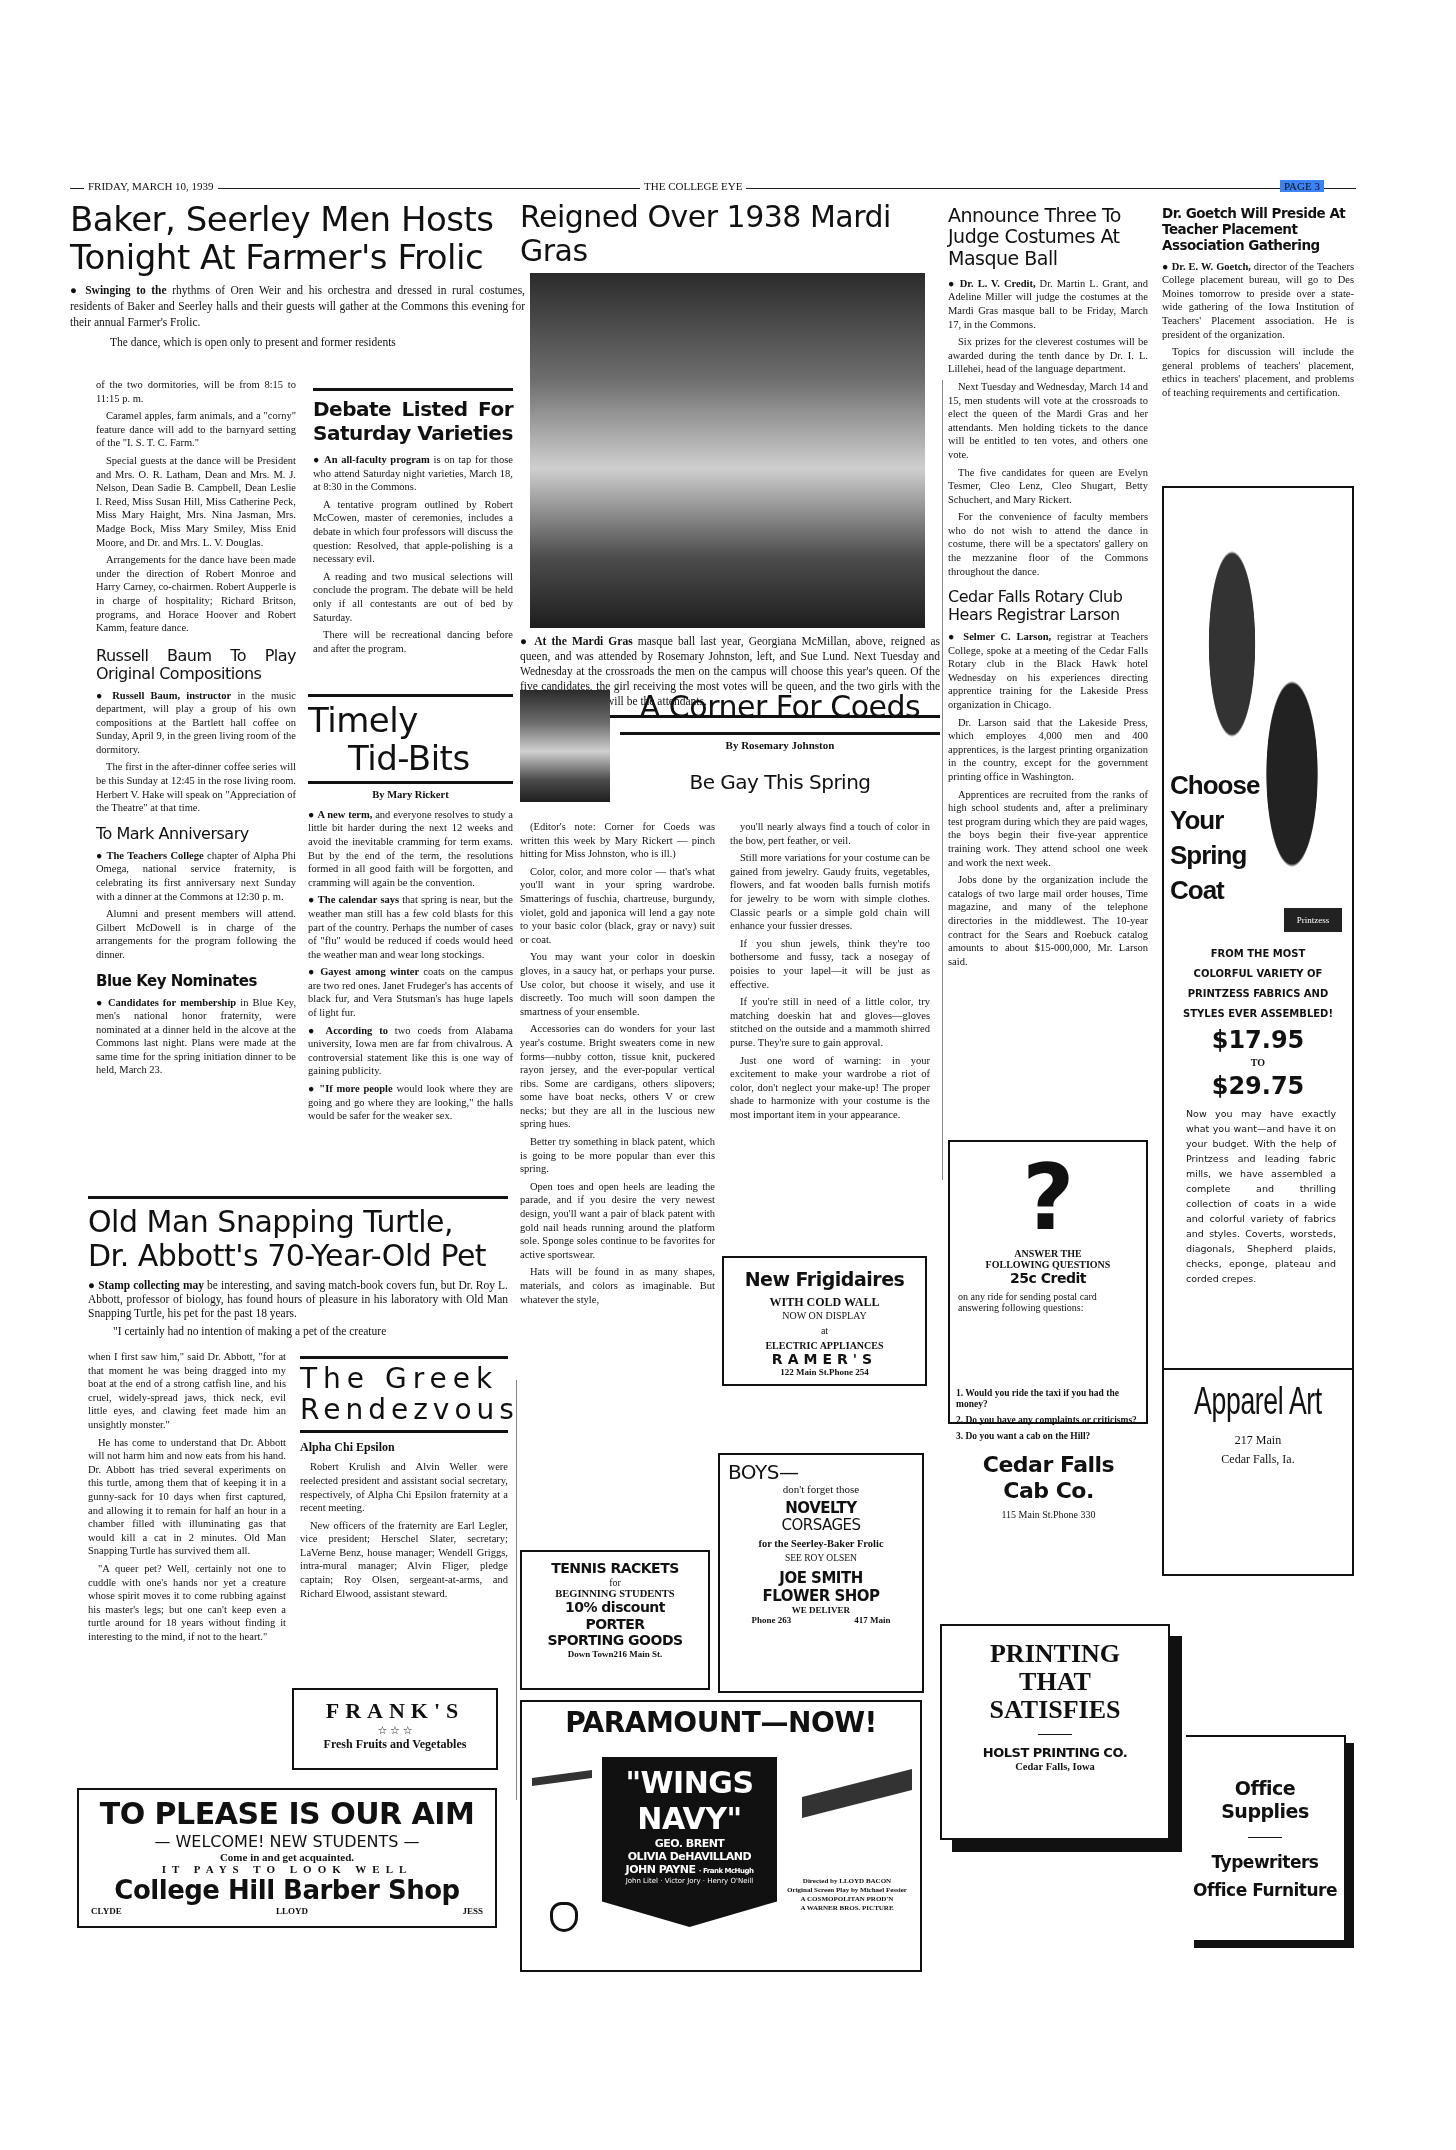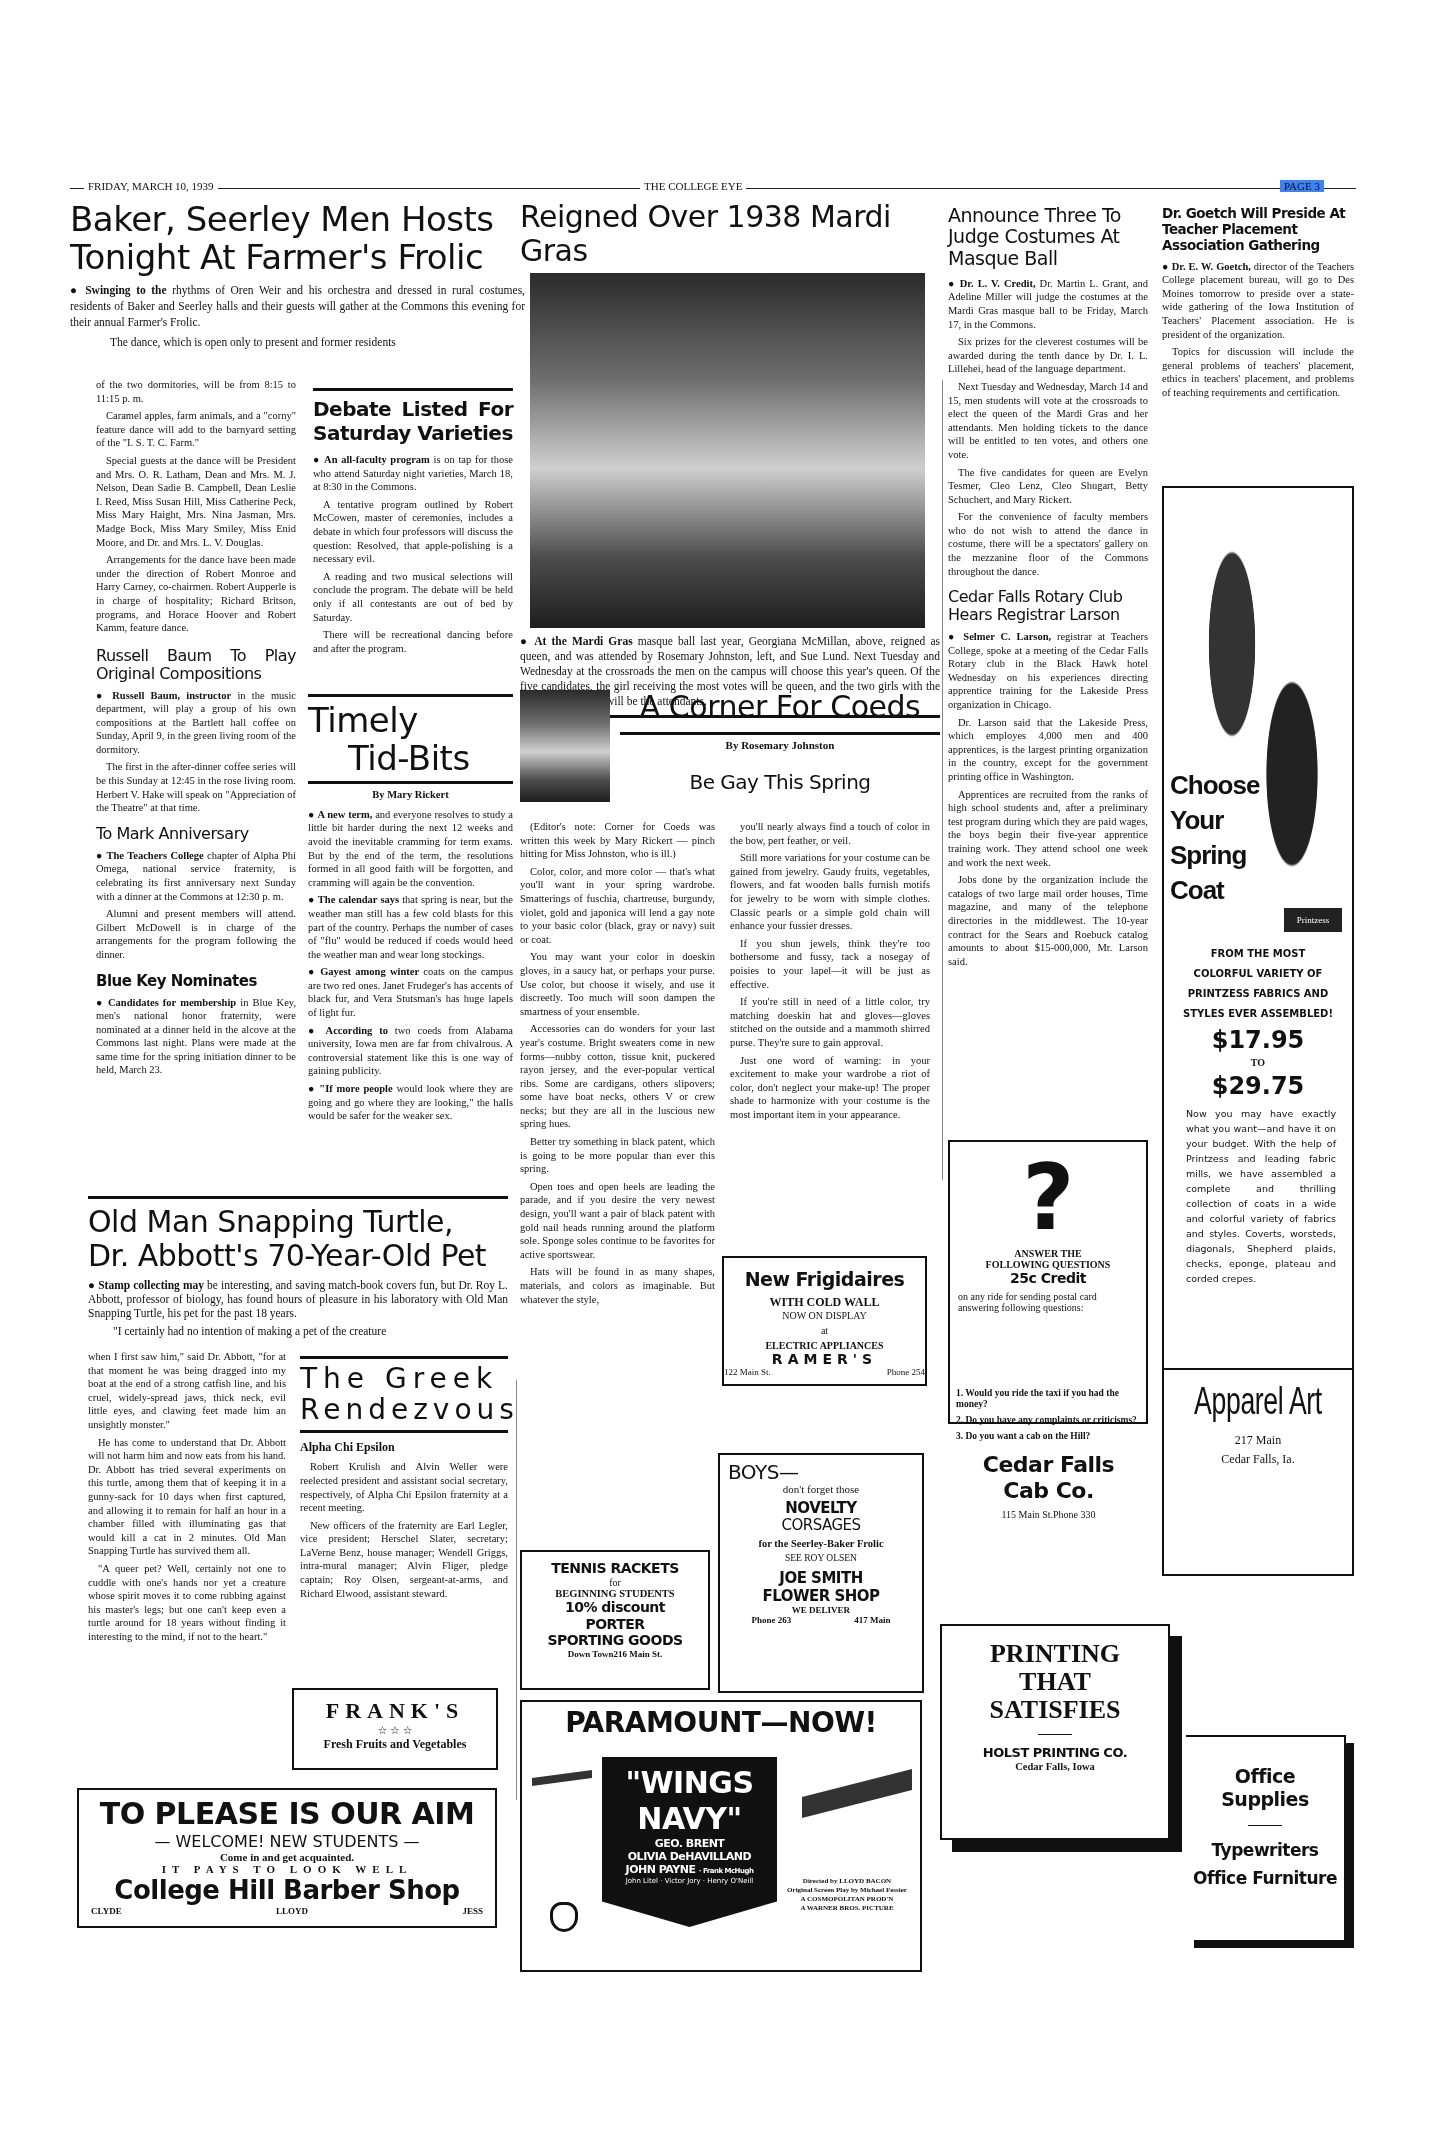--- a/index.html
+++ b/index.html
@@ -205,21 +205,21 @@
   </div>
 </div>
 
 <div class="abs box center serif" style="left:722px;top:1256px;width:205px;height:130px;padding-top:10px">
   <div class="h-bold" style="font-size:19px">New Frigidaires</div>
   <div style="font-size:12px;font-weight:bold;margin-top:4px">WITH COLD WALL</div>
   <div style="font-size:10px">NOW ON DISPLAY</div>
   <div style="font-size:10px;margin-top:4px">at</div>
   <div style="font-size:10px;font-weight:bold;margin-top:4px">ELECTRIC APPLIANCES</div>
   <div class="sans" style="font-size:14px;font-weight:bold;letter-spacing:5px">RAMER'S</div>
-  <div style="display:flex;justify-content:space-between;font-size:9px;font-weight:normal">
+  <div style="display:flex;justify-content:center;font-size:9px;font-weight:bold">
     <span>122 Main St.</span>
     <span>Phone 254</span>
   </div>
 </div>
 
 <div class="abs box center" style="left:520px;top:1550px;width:190px;height:140px;padding-top:8px">
   <div class="h-bold" style="font-size:14px">TENNIS RACKETS</div>
   <div class="serif" style="font-size:10px">for</div>
   <div class="serif" style="font-size:10.5px;font-weight:bold">BEGINNING STUDENTS</div>
   <div class="h-bold" style="font-size:14px">10% discount</div>
@@ -289,21 +289,21 @@
 
 <div class="abs box center" style="left:940px;top:1624px;width:230px;height:216px;box-shadow:12px 12px 0 #111;padding-top:14px">
   <div class="serif" style="font-size:26px;font-weight:bold;line-height:28px">PRINTING</div>
   <div class="serif" style="font-size:26px;font-weight:bold;line-height:28px">THAT</div>
   <div class="serif" style="font-size:26px;font-weight:bold;line-height:28px">SATISFIES</div>
   <div style="width:34px;margin:10px auto;border-top:1px solid #111"></div>
   <div class="h-bold" style="font-size:13px">HOLST PRINTING CO.</div>
   <div class="serif" style="font-size:10.5px;font-weight:bold">Cedar Falls, Iowa</div>
 </div>
 
-<div class="abs box center" style="left:1186px;top:1735px;width:160px;height:205px;box-shadow:8px 8px 0 #111;padding-top:28px;border-left:none;border-bottom:none">
+<div class="abs box center" style="left:1186px;top:1735px;width:160px;height:205px;box-shadow:8px 8px 0 #111;padding-top:40px;border-left:none;border-bottom:none">
   <div class="h-bold" style="font-size:19px">Office</div>
   <div class="h-bold" style="font-size:19px">Supplies</div>
   <div style="width:34px;margin:14px auto;border-top:1px solid #111"></div>
   <div class="h-bold" style="font-size:17px">Typewriters</div>
   <div class="h-bold" style="font-size:17px;margin-top:8px">Office Furniture</div>
 </div>
 
 <div class="abs vline" style="left:516px;top:1380px;height:420px"></div>
 <div class="abs vline" style="left:942px;top:380px;height:800px"></div>
 

